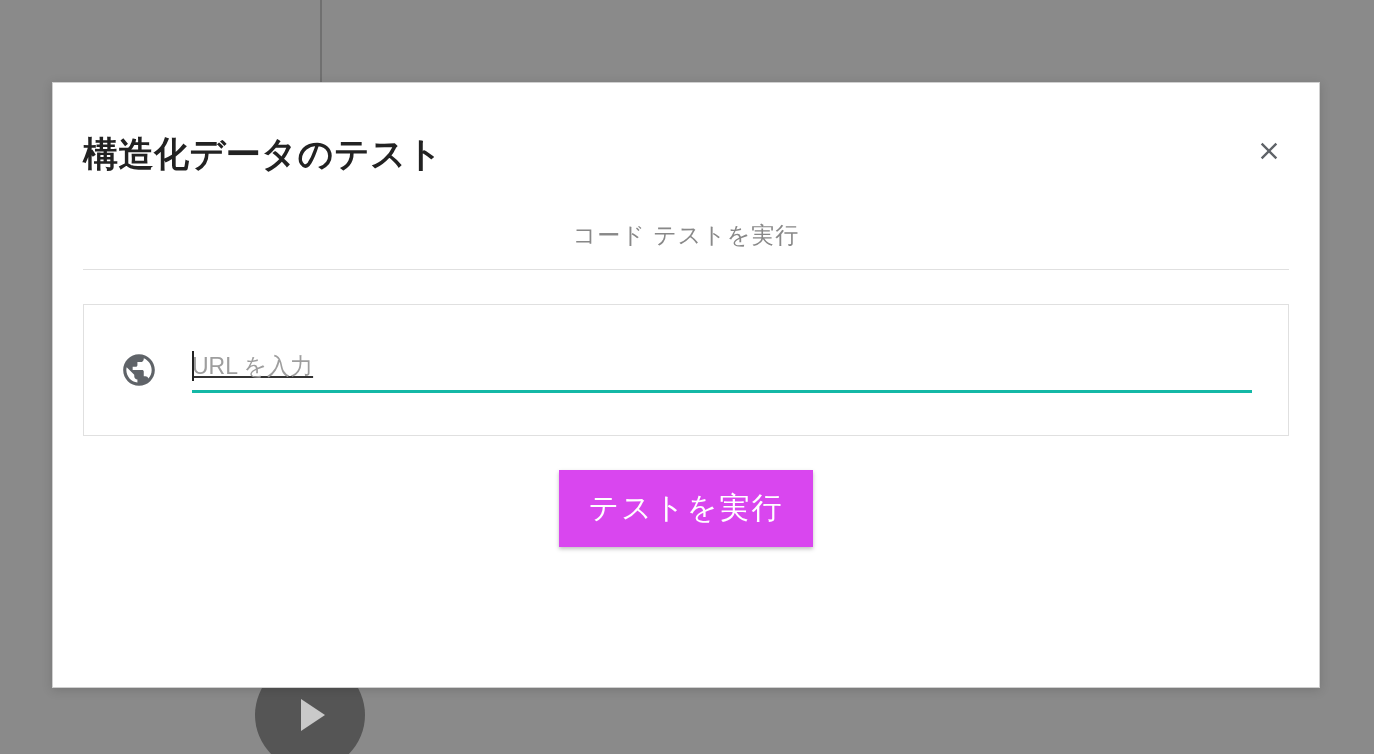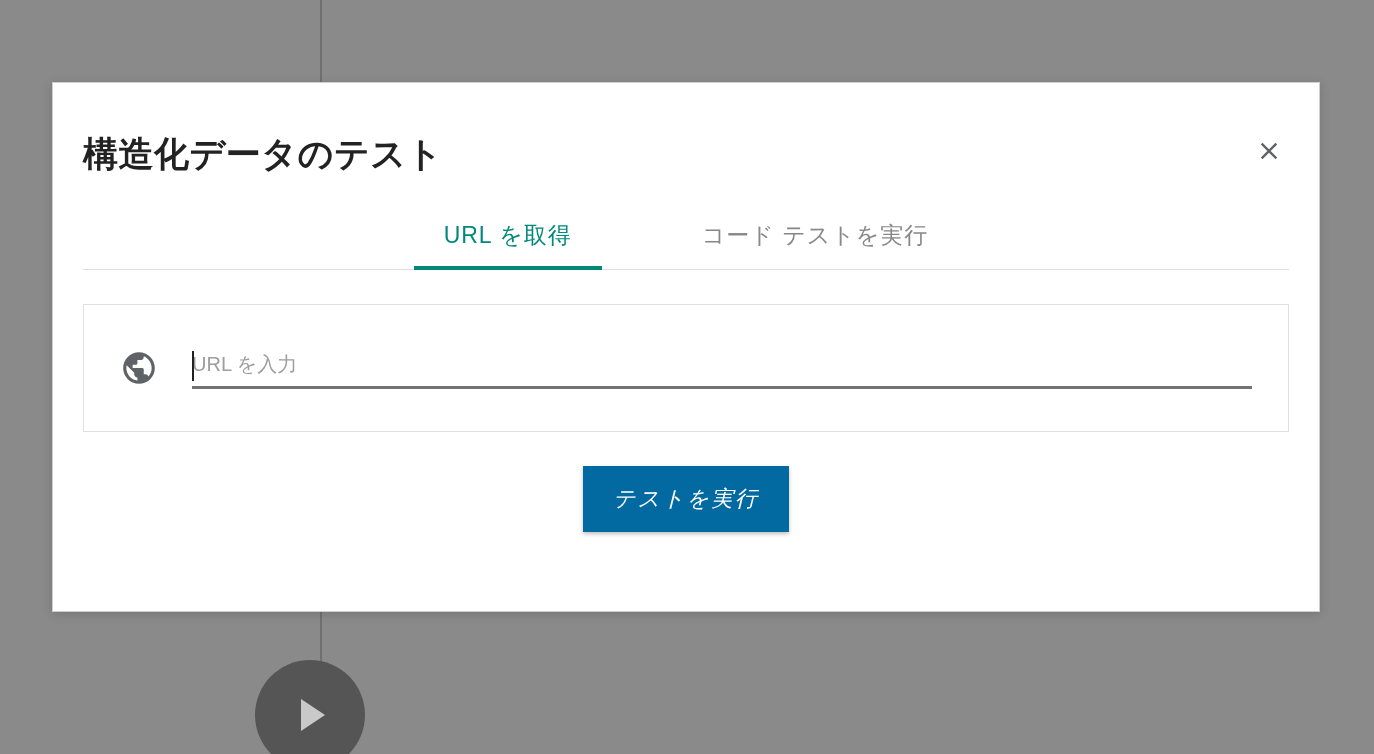--- a/index.html
+++ b/index.html
@@ -46,21 +46,21 @@
       border-top: 16px solid transparent;
       border-bottom: 16px solid transparent;
       margin-left: 6px;
     }
     
     .modal {
       position: absolute;
       left: 52px;
       top: 82px;
       width: 1268px;
-      height: 530px;
+      height: 606px;
       background: #ffffff;
       border: 1px solid #d0d0d0;
       box-shadow: 0 2px 10px rgba(0,0,0,0.15);
       padding: 48px 30px 30px 30px;
     }
     
     .modal-header {
       display: flex;
       justify-content: space-between;
       align-items: flex-start;
@@ -138,25 +138,26 @@
     
     .url-input-wrapper {
       flex: 1;
       position: relative;
     }
     
     .url-input {
       width: 100%;
       border: none;
       outline: none;
-      font-size: 20px;
+      font-size: 23px;
       color: #333;
       padding: 6px 0 10px 0;
-      border-bottom: 3px solid #737373;
+      border-bottom: 3px solid #14b8a6;
       background: transparent;
+      text-decoration: underline;
     }
     
     .url-input::placeholder {
       color: #9e9e9e;
     }
     
     .caret {
       position: absolute;
       left: 0;
       top: 4px;
@@ -165,30 +166,29 @@
       background: #222;
     }
     
     .submit-row {
       display: flex;
       justify-content: center;
       margin-top: 34px;
     }
     
     .submit-btn {
-      background: #0369a1;
+      background: #d946ef;
       color: #ffffff;
       border: none;
-      font-size: 22px;
+      font-size: 30px;
       font-weight: 500;
       padding: 18px 30px;
       cursor: pointer;
       box-shadow: 0 2px 4px rgba(0,0,0,0.25);
       letter-spacing: 2px;
-      font-style: italic;
     }
   </style>
 </head>
 <body>
 
 <div class="bg-sidebar-line"></div>
 
 <div class="bg-play-button">
   <div class="bg-play-triangle"></div>
 </div>
@@ -198,21 +198,20 @@
   <div class="modal-header">
     <h1 class="modal-title">構造化データのテスト</h1>
     <div class="close-btn">
       <svg viewBox="0 0 24 24">
         <path fill="currentColor" d="M19 6.41L17.59 5 12 10.59 6.41 5 5 6.41 10.59 12 5 17.59 6.41 19 12 13.41 17.59 19 19 17.59 13.41 12z"></path>
       </svg>
     </div>
   </div>
 
   <div class="tabs">
-    <div class="tab active">URL を取得</div>
     <div class="tab">コード テストを実行</div>
   </div>
 
   <div class="input-container">
     <svg class="globe-icon" viewBox="0 0 24 24">
       <path fill="currentColor" d="M12 2C6.48 2 2 6.48 2 12s4.48 10 10 10 10-4.48 10-10S17.52 2 12 2zm-1 17.93c-3.95-.49-7-3.85-7-7.93 0-.62.08-1.21.21-1.79L9 15v1c0 1.1.9 2 2 2v1.93zm6.9-2.54c-.26-.81-1-1.39-1.9-1.39h-1v-3c0-.55-.45-1-1-1H8v-2h2c.55 0 1-.45 1-1V7h2c1.1 0 2-.9 2-2v-.41c2.93 1.19 5 4.06 5 7.41 0 2.08-.8 3.97-2.1 5.39z"></path>
     </svg>
     <div class="url-input-wrapper">
       <div class="caret"></div>
       <input type="text" class="url-input" placeholder="URL を入力" style="">

